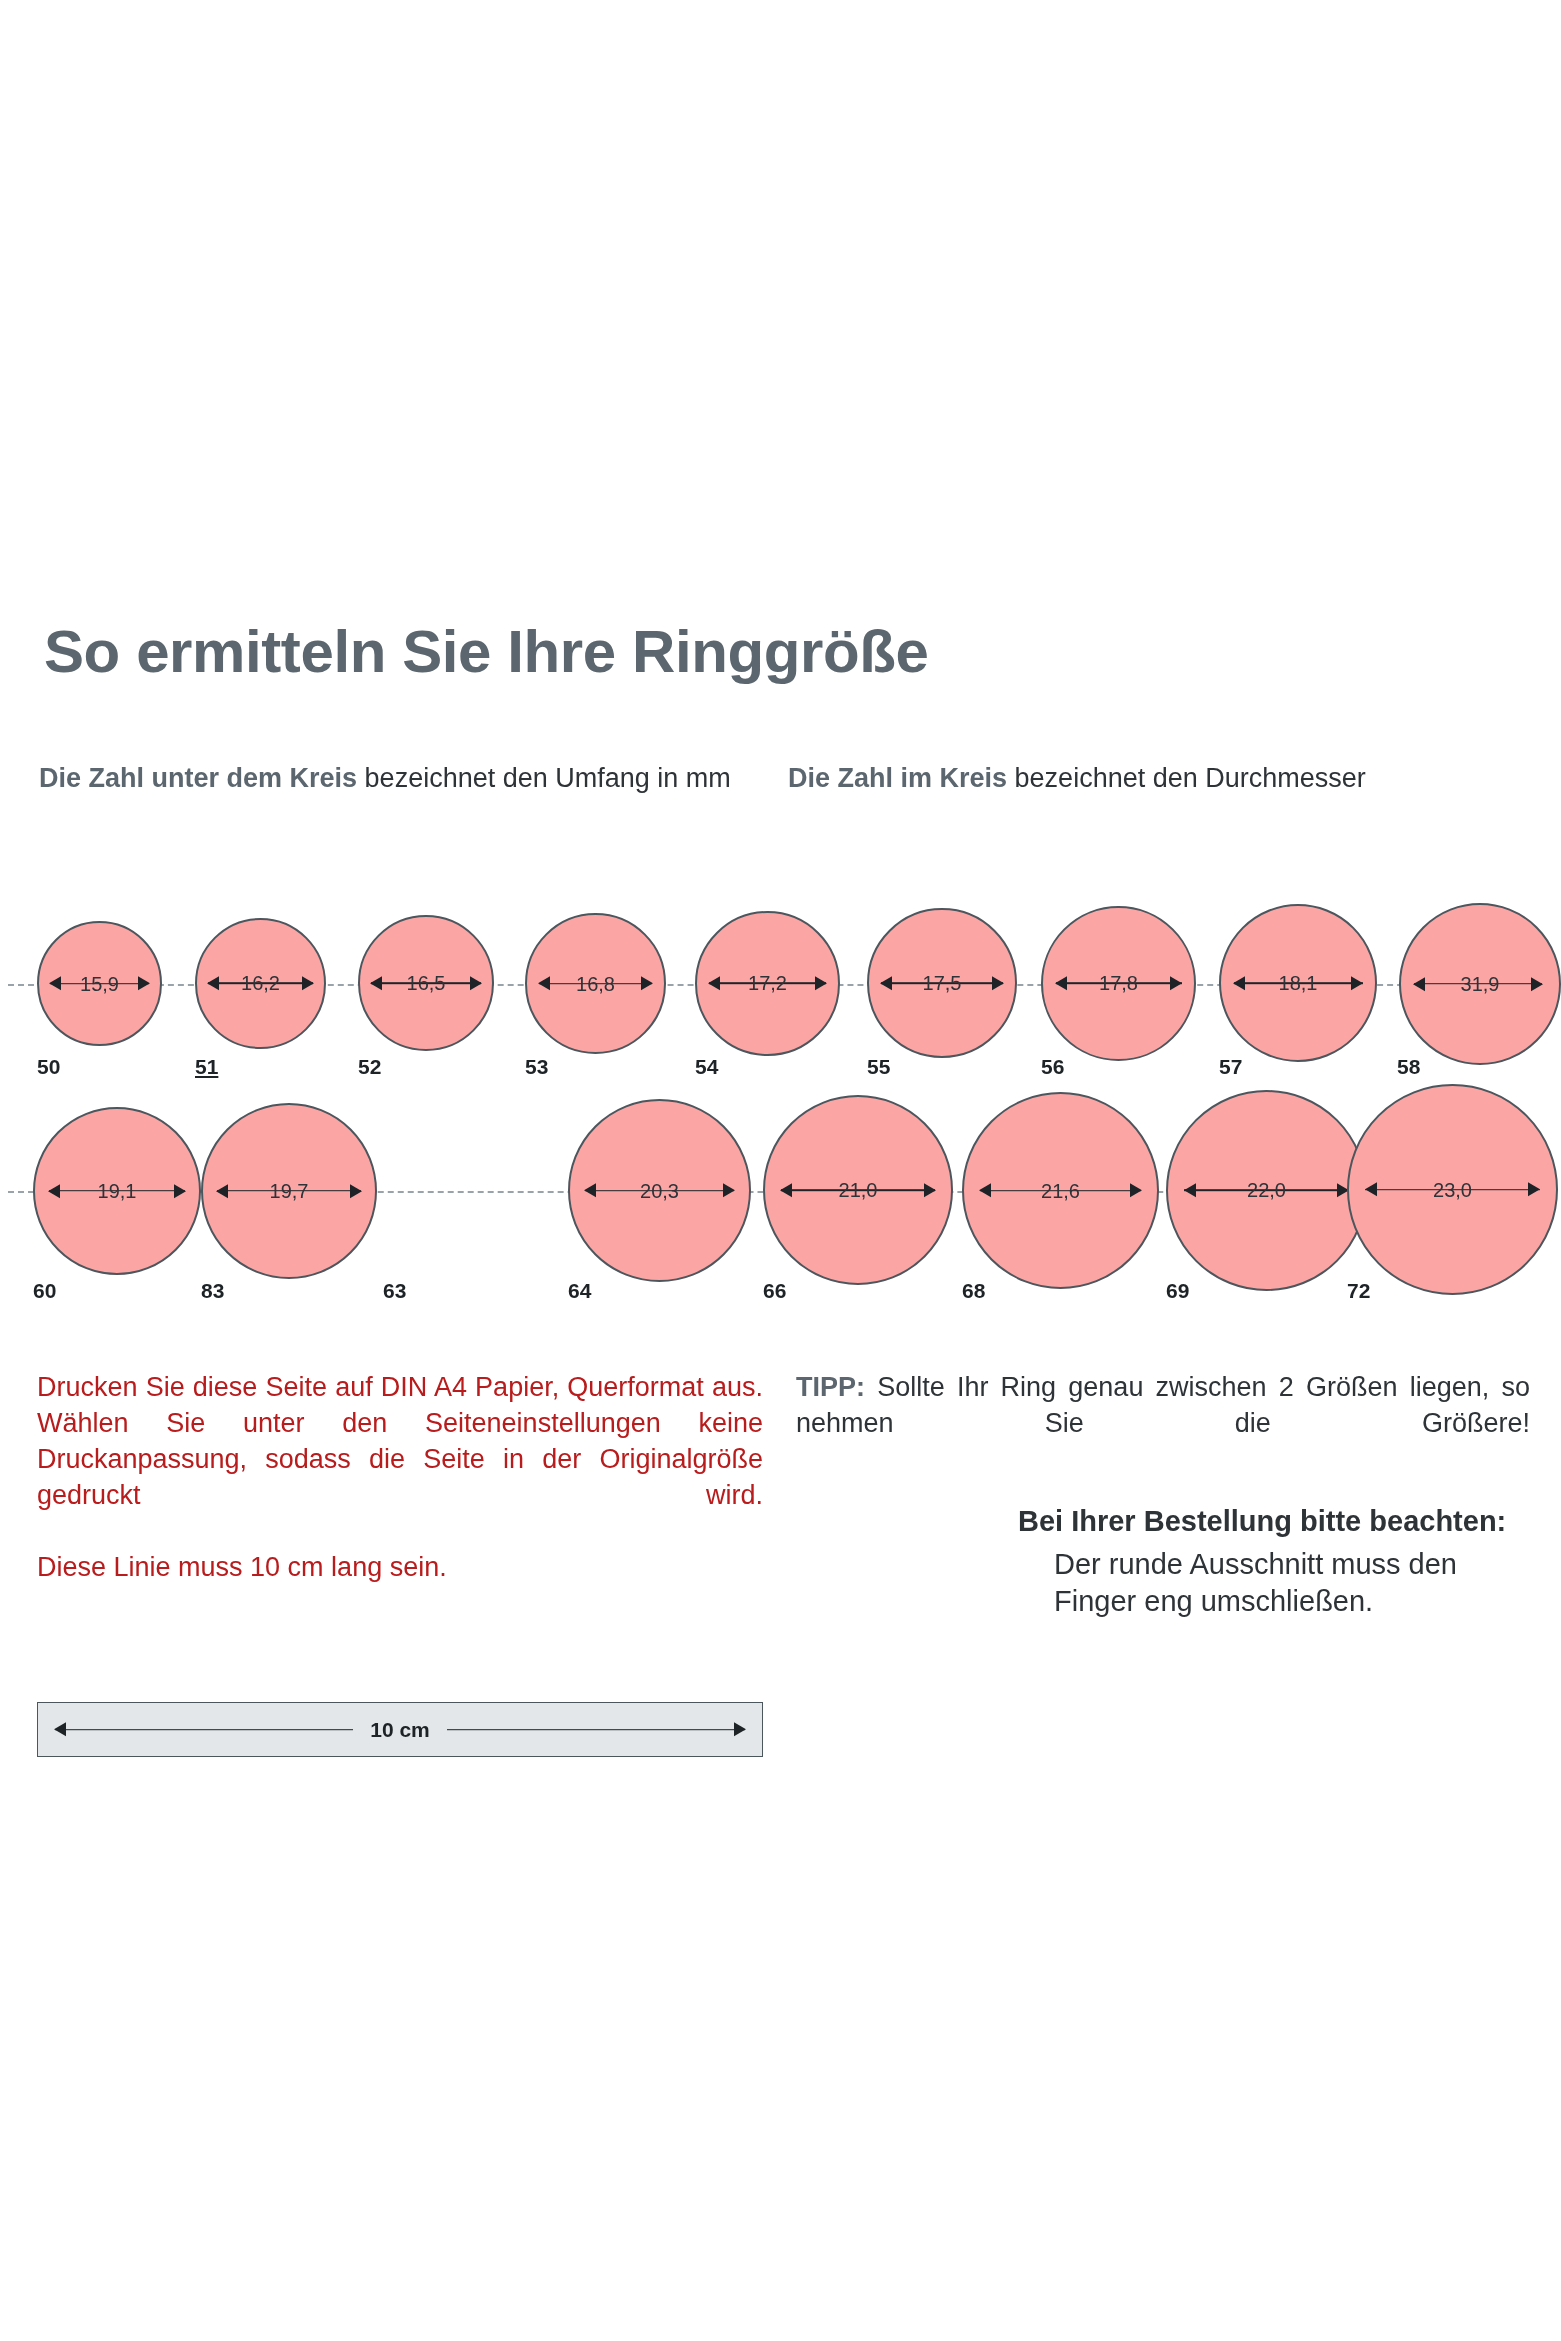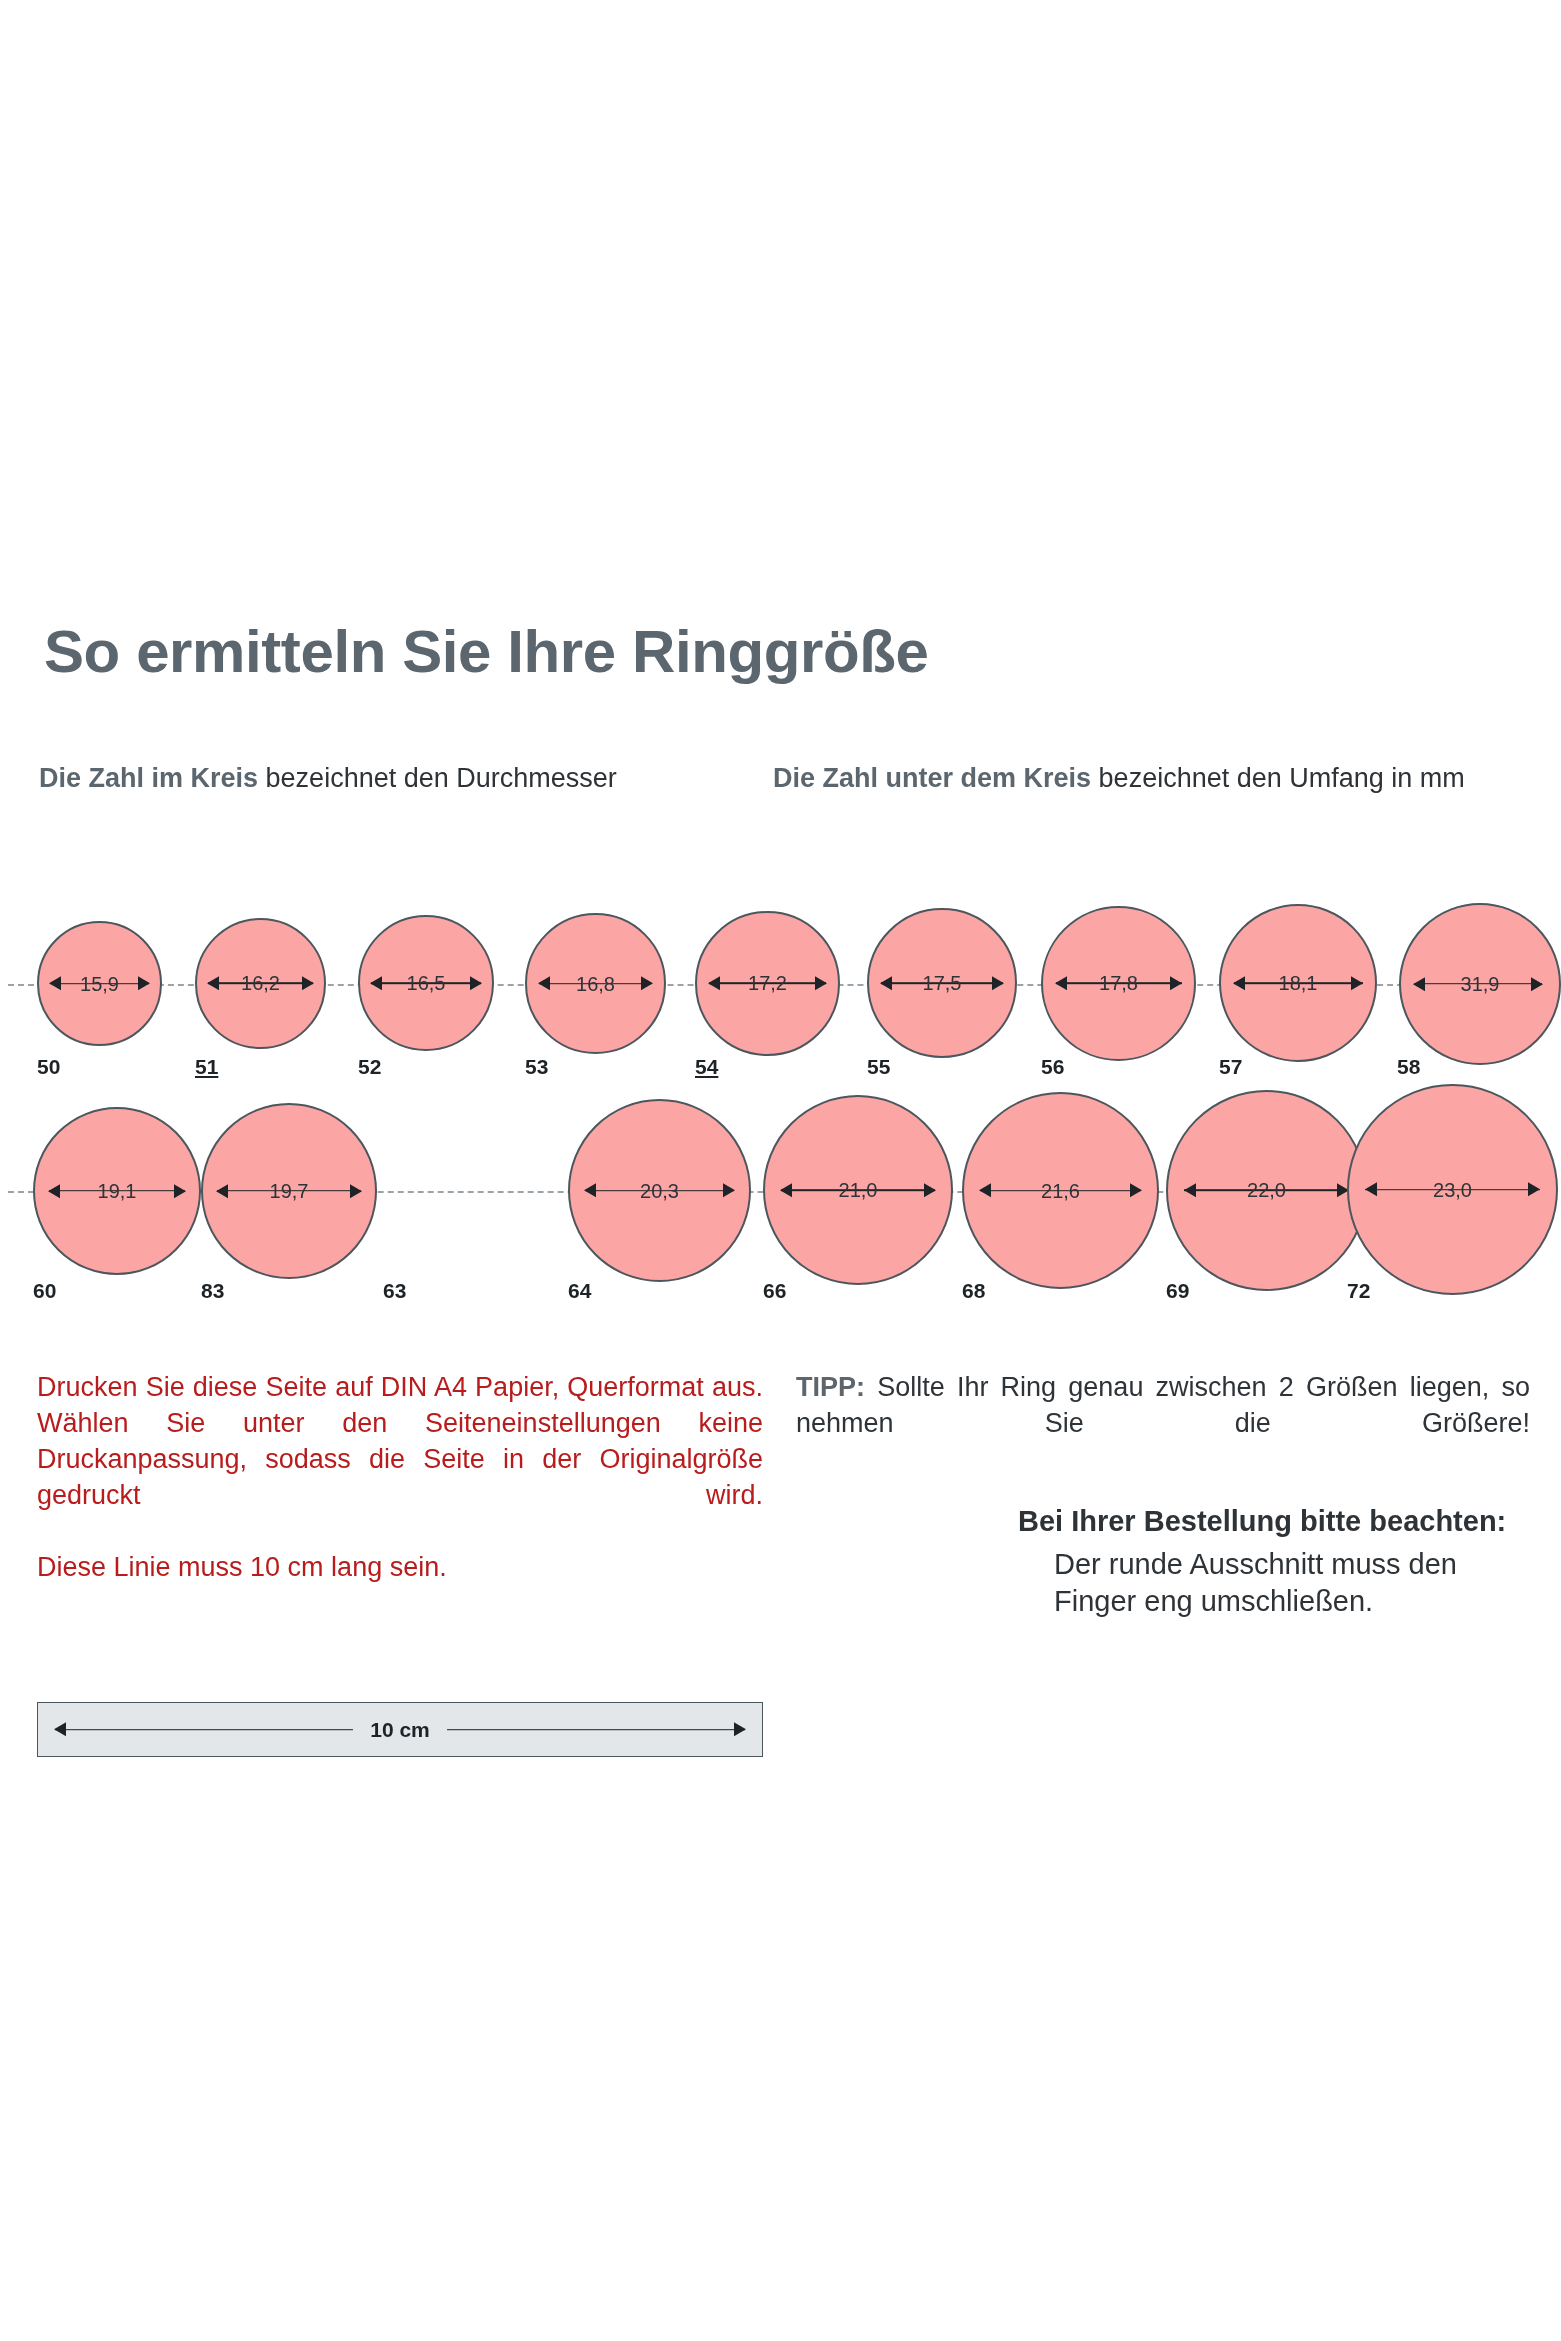--- a/index.html
+++ b/index.html
@@ -214,25 +214,25 @@
   }
 </style>
 </head>
 <body>
 
 <div class="page">
 
   <div class="title">So ermitteln Sie Ihre Ringgröße</div>
 
   <div class="intro">
+    <div class="intro-col left">
+      <span class="intro-strong">Die Zahl unter dem Kreis</span><span> bezeichnet den Umfang in mm</span>
+    </div>
     <div class="intro-col right">
       <span class="intro-strong">Die Zahl im Kreis</span><span> bezeichnet den Durchmesser</span>
-    </div>
-    <div class="intro-col left">
-      <span class="intro-strong">Die Zahl unter dem Kreis</span><span> bezeichnet den Umfang in mm</span>
     </div>
   </div>
 
   <div class="ring-row row1">
     <div class="dash-line"></div>
 
     <div class="ring" style="left:37px; top:19px; width:125px; height:125px;">
       <div class="arrow" style="left:11px; right:11px;"></div>
       <div class="dim">15,9</div>
     </div>
@@ -253,21 +253,21 @@
     <div class="ring" style="left:525px; top:11px; width:141px; height:141px;">
       <div class="arrow" style="left:11.7px; right:11.7px;"></div>
       <div class="dim">16,8</div>
     </div>
     <div class="size-label" style="left:525px; top:153px; width:141px;">53</div>
 
     <div class="ring" style="left:695px; top:8.6px; width:145px; height:145px;">
       <div class="arrow" style="left:11.7px; right:11.7px;"></div>
       <div class="dim">17,2</div>
     </div>
-    <div class="size-label" style="left:695px; top:153px; width:145px;text-decoration:underline;">54</div>
+    <div class="size-label" style="left:695px; top:153px; width:145px;">54</div>
 
     <div class="ring" style="left:867px; top:6.2px; width:150px; height:150px;">
       <div class="arrow" style="left:11.7px; right:11.7px;"></div>
       <div class="dim">17,5</div>
     </div>
     <div class="size-label" style="left:867px; top:153px; width:150px;">55</div>
 
     <div class="ring" style="left:1041px; top:3.9px; width:155px; height:155px;">
       <div class="arrow" style="left:12.5px; right:12.5px;"></div>
       <div class="dim">17,8</div>

